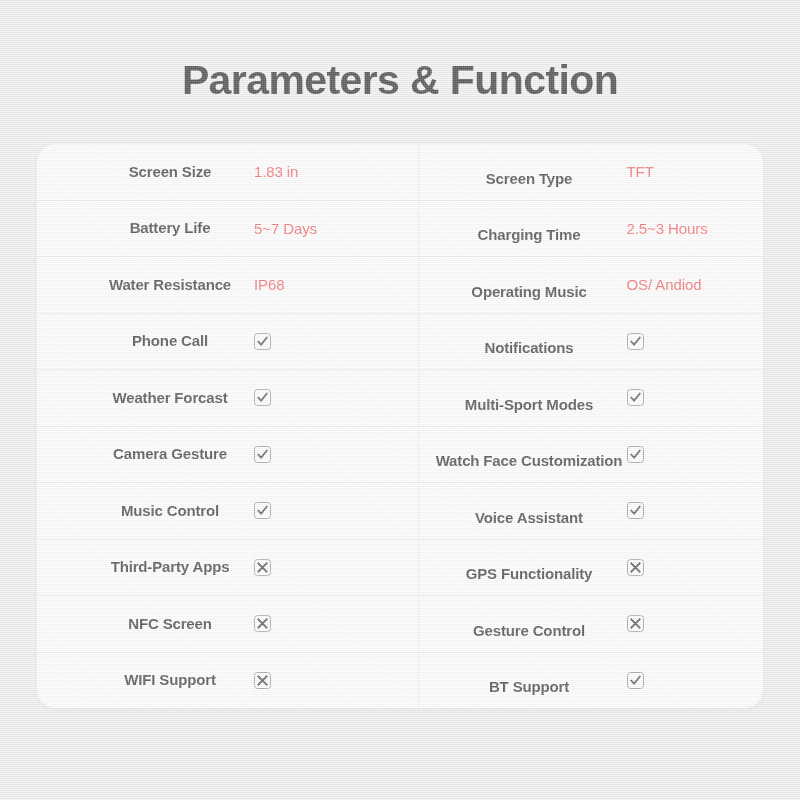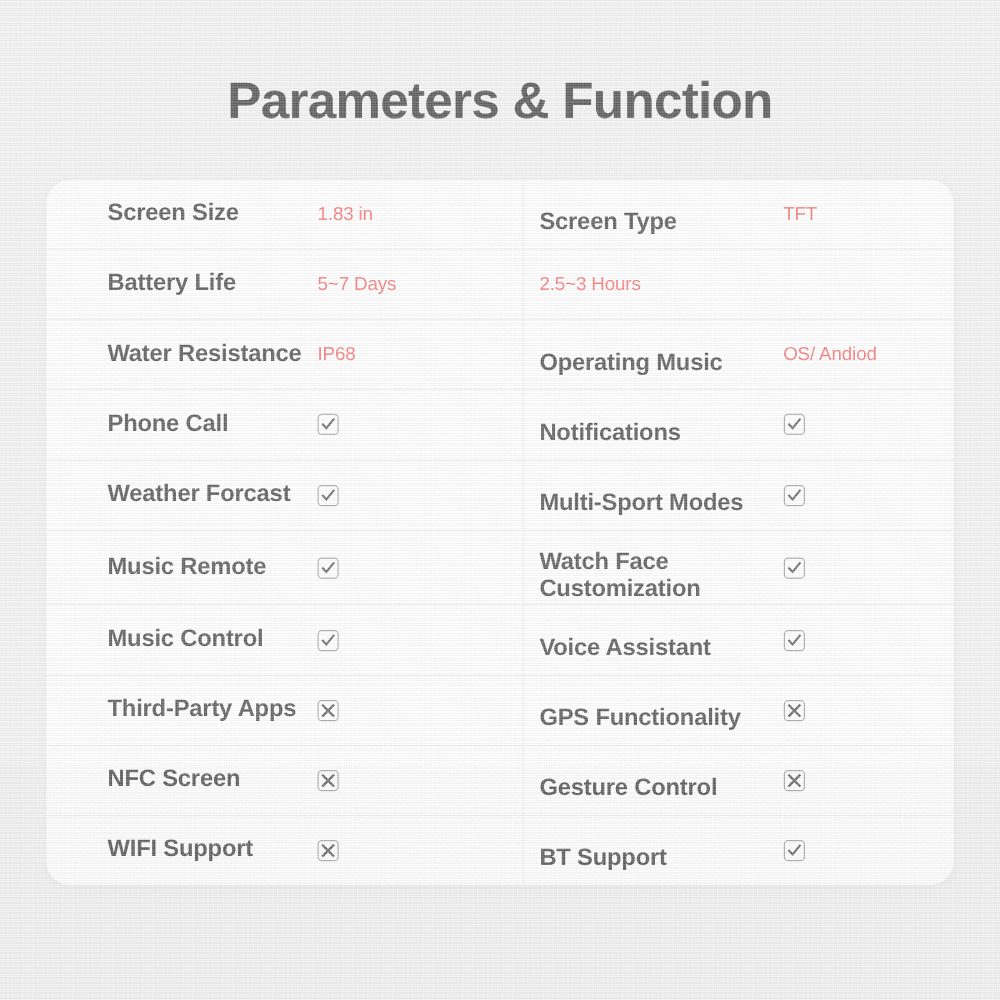--- a/index.html
+++ b/index.html
@@ -79,25 +79,26 @@
   .spec-cell.left-cell {
     border-right: 1px solid #ececec;
     padding-left: 49px;
   }
   .spec-cell.right-cell {
     padding-left: 13px;
   }
   .cell-label {
     width: 168px;
     flex: 0 0 168px;
-    font-size: 19px;
+    font-size: 15px;
     font-weight: bold;
     color: #161616;
     line-height: 1.18;
     letter-spacing: -0.15px;
+    text-align: center;
   }
   .right-cell .cell-label {
     width: 195px;
     flex: 0 0 195px;
     margin-top: 14px;
   }
   .cell-value {
     font-size: 15px;
     font-weight: normal;
     color: #ef4444;
@@ -139,20 +140,21 @@
           <span class="cell-label">Screen Type</span>
           <span class="cell-value">TFT</span>
         </div>
       </div>
       <div class="spec-row">
         <div class="spec-cell left-cell">
           <span class="cell-label">Battery Life</span>
           <span class="cell-value">5~7 Days</span>
         </div>
         <div class="spec-cell right-cell">
+          <span class="cell-label">Charging Time</span>
           <span class="cell-value">2.5~3 Hours</span>
         </div>
       </div>
       <div class="spec-row">
         <div class="spec-cell left-cell">
           <span class="cell-label">Water Resistance</span>
           <span class="cell-value">IP68</span>
         </div>
         <div class="spec-cell right-cell">
           <span class="cell-label">Operating Music</span>
@@ -198,21 +200,21 @@
             <span class="mark-box">
               <svg width="11" height="11" viewBox="0 0 11 11" aria-hidden="true">
                 <path d="M1.3 5.6 L4.1 8.6 L9.8 1.6" fill="none" stroke="#2b2b2b" stroke-width="1.7" stroke-linecap="square" stroke-linejoin="miter"></path>
               </svg>
             </span>
           </span>
         </div>
       </div>
       <div class="spec-row">
         <div class="spec-cell left-cell">
-          <span class="cell-label">Music Remote</span>
+          <span class="cell-label">Camera Gesture</span>
           <span class="cell-value has-mark">
             <span class="mark-box">
               <svg width="11" height="11" viewBox="0 0 11 11" aria-hidden="true">
                 <path d="M1.3 5.6 L4.1 8.6 L9.8 1.6" fill="none" stroke="#2b2b2b" stroke-width="1.7" stroke-linecap="square" stroke-linejoin="miter"></path>
               </svg>
             </span>
           </span>
         </div>
         <div class="spec-cell right-cell">
           <span class="cell-label">Watch Face Customization</span>

